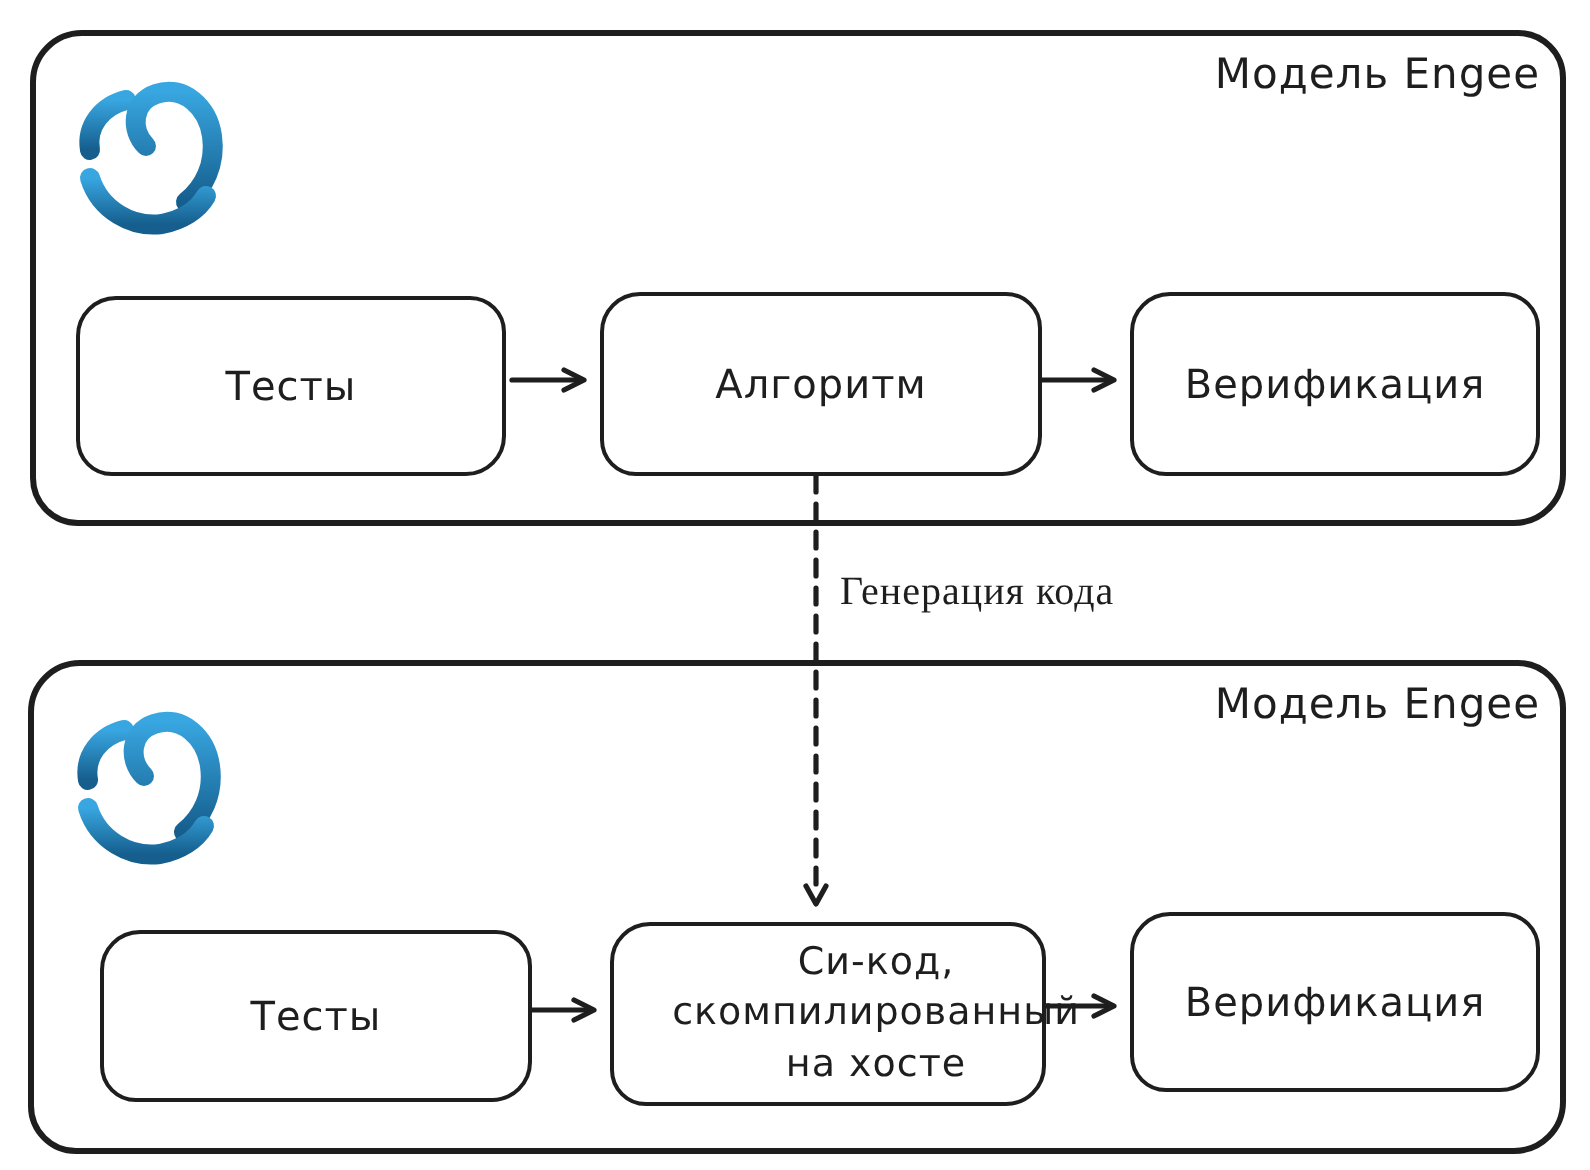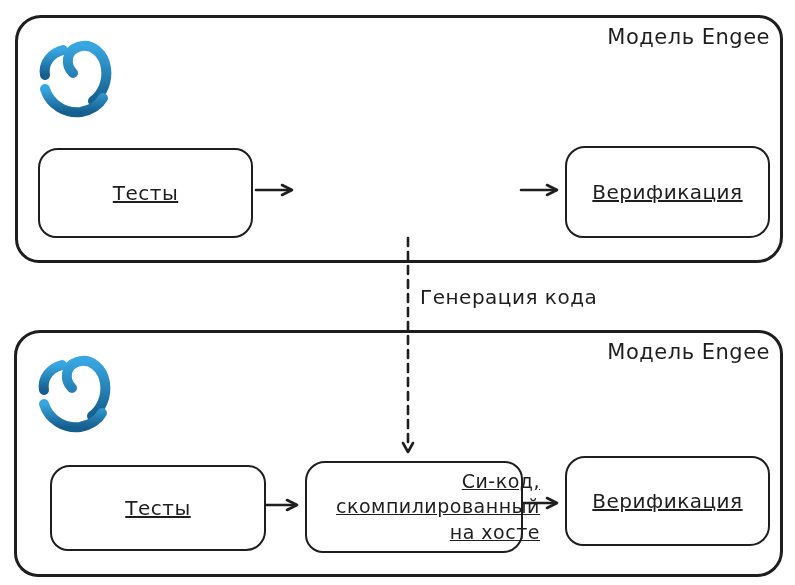--- a/index.html
+++ b/index.html
@@ -40,44 +40,44 @@
     height: 90px;
   }
   .node {
     position: absolute;
     border: 2.5px solid #1e1e1e;
     border-radius: 20px 18px 20px 18px;
     background: #ffffff;
     display: flex;
     align-items: center;
     justify-content: center;
-    text-align: right;
+    text-align: center;
     font-size: 20px;
     letter-spacing: 0.5px;
     line-height: 1.35;
-    text-decoration: underline;
   }
   .node .label { white-space: pre-line; }
   
   .c1-n1 { left: 20px;  top: 130px; width: 215px; height: 90px; }
   .c1-n2 { left: 282px; top: 128px; width: 221px; height: 92px; }
   .c1-n3 { left: 547px; top: 128px; width: 205px; height: 92px; }
   
   .c2-n1 { left: 33px;  top: 132px; width: 216px; height: 86px; }
   .c2-n2 { left: 288px; top: 128px; width: 218px; height: 92px; font-size: 19px; padding-left: 48px; }
   .c2-n3 { left: 548px; top: 123px; width: 205px; height: 90px; }
   .edge-label {
     position: absolute;
     left: 420px;
     top: 285px;
     font-size: 20px;
     letter-spacing: 0.5px;
     white-space: nowrap;
     color: #1e1e1e;
     background: #ffffff;
+    font-family: Liberation Serif, serif;
   }
   .arrows-overlay {
     position: absolute;
     left: 0; top: 0;
     width: 795px; height: 585px;
     pointer-events: none;
     z-index: 5;
   }
 </style>
 </head>
@@ -96,20 +96,23 @@
       <g fill="none" stroke="url(#engeeGrad1)" stroke-width="10" stroke-linecap="round">
         <path d="M15,41 C13,29 21,19 33,16"></path>
         <path d="M43,39 C35,31 36,17 48,13 C62,8 74,20 76,34 C78,48 72,60 63,67"></path>
         <path d="M15,55 C20,71 36,80 51,78 C61,76 69,71 73,64"></path>
       </g>
     </svg>
     <div class="container-title">Модель Engee</div>
 
     <div class="node c1-n1">
       <span class="label">Тесты</span>
+    </div>
+    <div class="node c1-n2">
+      <span class="label">Алгоритм</span>
     </div>
     <div class="node c1-n3">
       <span class="label">Верификация</span>
     </div>
   </div>
 
   <div class="container container-2">
     <svg class="logo" viewBox="0 0 90 90">
       <defs>
         <linearGradient id="engeeGrad2" x1="0" y1="0" x2="0" y2="1">

